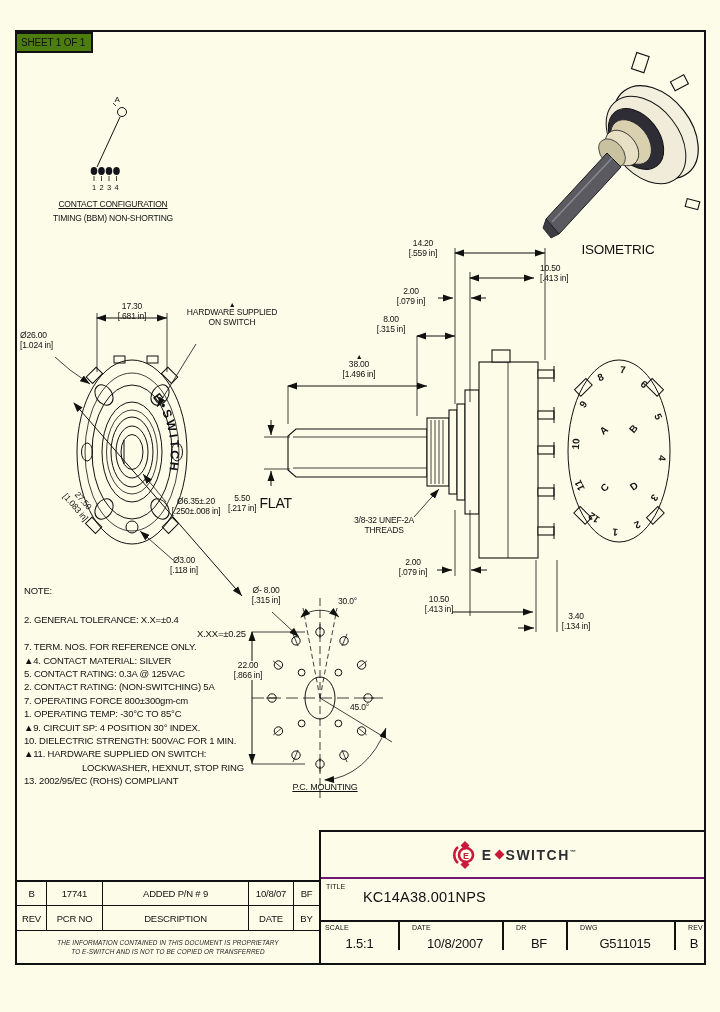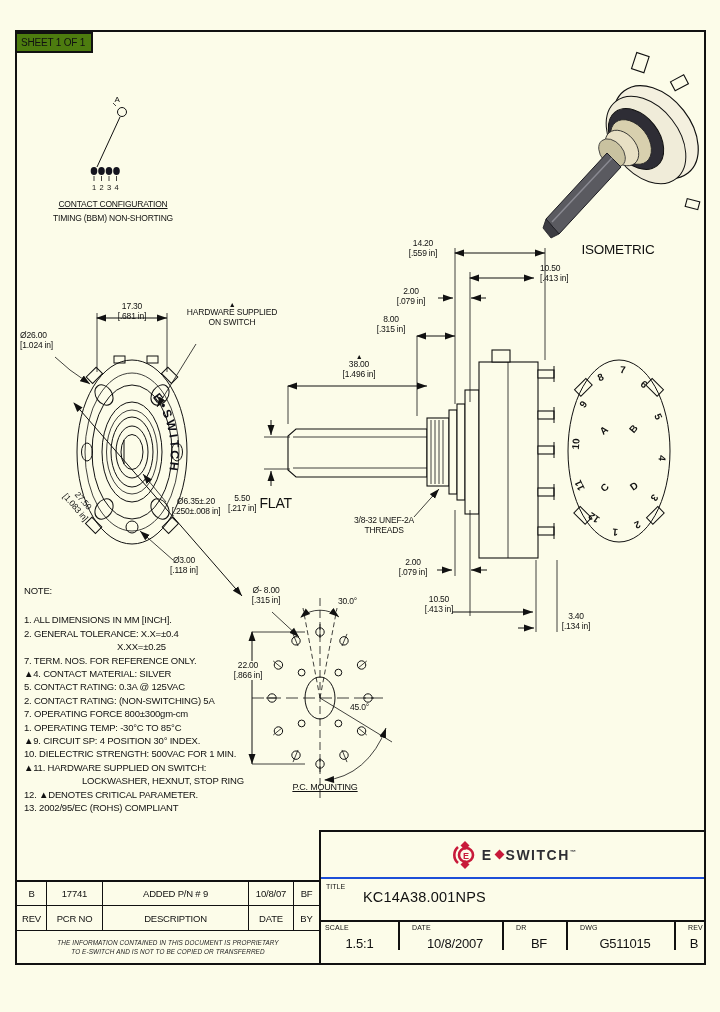--- a/index.html
+++ b/index.html
@@ -21,35 +21,35 @@
   .tri{font-size:7px;line-height:1;}
   .underl{text-decoration:underline;}
   .cc-lab{font-size:8.5px;text-align:center;}
   .rot48{transform:rotate(49deg);transform-origin:0 0;}
   .flatwrap{display:flex;align-items:center;gap:3px;}
   .flat-word{font-size:14px;}
   
   #notes-list{position:absolute;left:24px;top:584px;width:302px;font-size:9.5px;line-height:13.4px;letter-spacing:-0.2px;}
   .note-head{margin-bottom:16px;}
   .note-line{white-space:nowrap;}
-  .note-line.ind1{padding-left:93px;}
+  .note-line.ind1{padding-left:93px;text-align:center;}
   .note-line.ind2{padding-left:58px;}
   
   .rev-table{position:absolute;left:15px;top:880px;width:306px;height:85px;border:2px solid #111;box-sizing:border-box;background:#fcfce9;}
   .rev-row{display:grid;grid-template-columns:30px 56px 146px 45px auto;height:24px;}
   .rt-cell{border-right:1.5px solid #111;font-size:9.5px;display:flex;align-items:center;justify-content:center;
            letter-spacing:-0.2px;white-space:nowrap;overflow:hidden;}
   .rt-cell:last-child{border-right:none;}
   .rev-row.r1 .rt-cell{border-bottom:1.5px solid #111;}
   .prop-box{border-top:1.5px solid #111;height:33px;display:flex;flex-direction:column;align-items:center;justify-content:center;
             font-size:6.4px;font-style:italic;color:#222;letter-spacing:0.1px;line-height:8.5px;text-align:center;}
   
   .tblock{position:absolute;left:319px;top:830px;width:387px;height:135px;border:2px solid #111;box-sizing:border-box;background:#fcfce9;}
   .logo-row{height:45px;display:flex;align-items:center;justify-content:center;}
-  .title-row{height:43px;border-top:2px solid #1d4ed8;position:relative;box-sizing:border-box;}
+  .title-row{height:43px;border-top:2px solid #701a75;position:relative;box-sizing:border-box;}
   .fields-row{height:30px;border-top:2px solid #111;display:grid;grid-template-columns:79px 96px 56px 100px auto;box-sizing:border-box;gap:8px;}
   .fld{position:relative;border-right:2px solid #111;}
   .fld:last-child{border-right:none;}
   .fld-label{position:absolute;left:4px;top:2px;font-size:7px;letter-spacing:0.2px;}
   .fld-val{position:absolute;left:0;right:0;top:14px;text-align:center;font-size:13px;letter-spacing:-0.2px;}
   .title-label{position:absolute;left:5px;top:4px;font-size:7px;}
   .title-val{position:absolute;left:42px;top:10px;font-size:14.5px;letter-spacing:0.2px;}
   .logo-txt{font-size:14px;font-weight:bold;letter-spacing:1.5px;color:#2e2e33;display:flex;align-items:center;}
   .logo-dia{width:7px;height:7px;background:#c81a3a;transform:rotate(45deg);margin:0 3px;}
   .logo-tm{font-size:6px;font-weight:bold;align-self:flex-start;margin-top:2px;}
@@ -359,34 +359,32 @@
       <span>[.866 in]</span>
   </div>
   <div class="dim left" style="left:338px;top:597px;width:40px;">30.0°</div>
   <div class="dim left" style="left:350px;top:703px;width:40px;">45.0°</div>
 
   <div class="lab" style="left:572px;top:242px;width:92px;font-size:13.5px;text-align:center;">ISOMETRIC</div>
   <div class="lab underl" style="left:283px;top:782px;width:84px;font-size:9px;text-align:center;">P.C. MOUNTING</div>
 
   <div id="notes-list">
     <div class="note-head">NOTE:</div>
-  <div class="note-line">1. ALL DIMENSIONS IN MM [INCH].</div>
       <div class="note-line">2. GENERAL TOLERANCE: X.X=±0.4</div>
       <div class="note-line ind1">X.XX=±0.25</div>
       <div class="note-line">7. TERM. NOS. FOR REFERENCE ONLY.</div>
       <div class="note-line">▲4. CONTACT MATERIAL: SILVER</div>
       <div class="note-line">5. CONTACT RATING: 0.3A @ 125VAC</div>
       <div class="note-line">2. CONTACT RATING: (NON-SWITCHING) 5A</div>
       <div class="note-line">7. OPERATING FORCE 800±300gm-cm</div>
       <div class="note-line">1. OPERATING TEMP: -30°C TO 85°C</div>
       <div class="note-line">▲9. CIRCUIT SP: 4 POSITION 30° INDEX.</div>
       <div class="note-line">10. DIELECTRIC STRENGTH: 500VAC FOR 1 MIN.</div>
       <div class="note-line">▲11. HARDWARE SUPPLIED ON SWITCH:</div>
       <div class="note-line ind2">LOCKWASHER, HEXNUT, STOP RING</div>
-      <div class="note-line">12. ▲DENOTES CRITICAL PARAMETER.</div>
       <div class="note-line">13. 2002/95/EC (ROHS) COMPLIANT</div>
     </div>
 
   <div class="rev-table">
     <div class="rev-row r1">
       <div class="rt-cell">B</div>
       <div class="rt-cell">17741</div>
       <div class="rt-cell">ADDED P/N # 9</div>
       <div class="rt-cell">10/8/07</div>
       <div class="rt-cell">BF</div>

